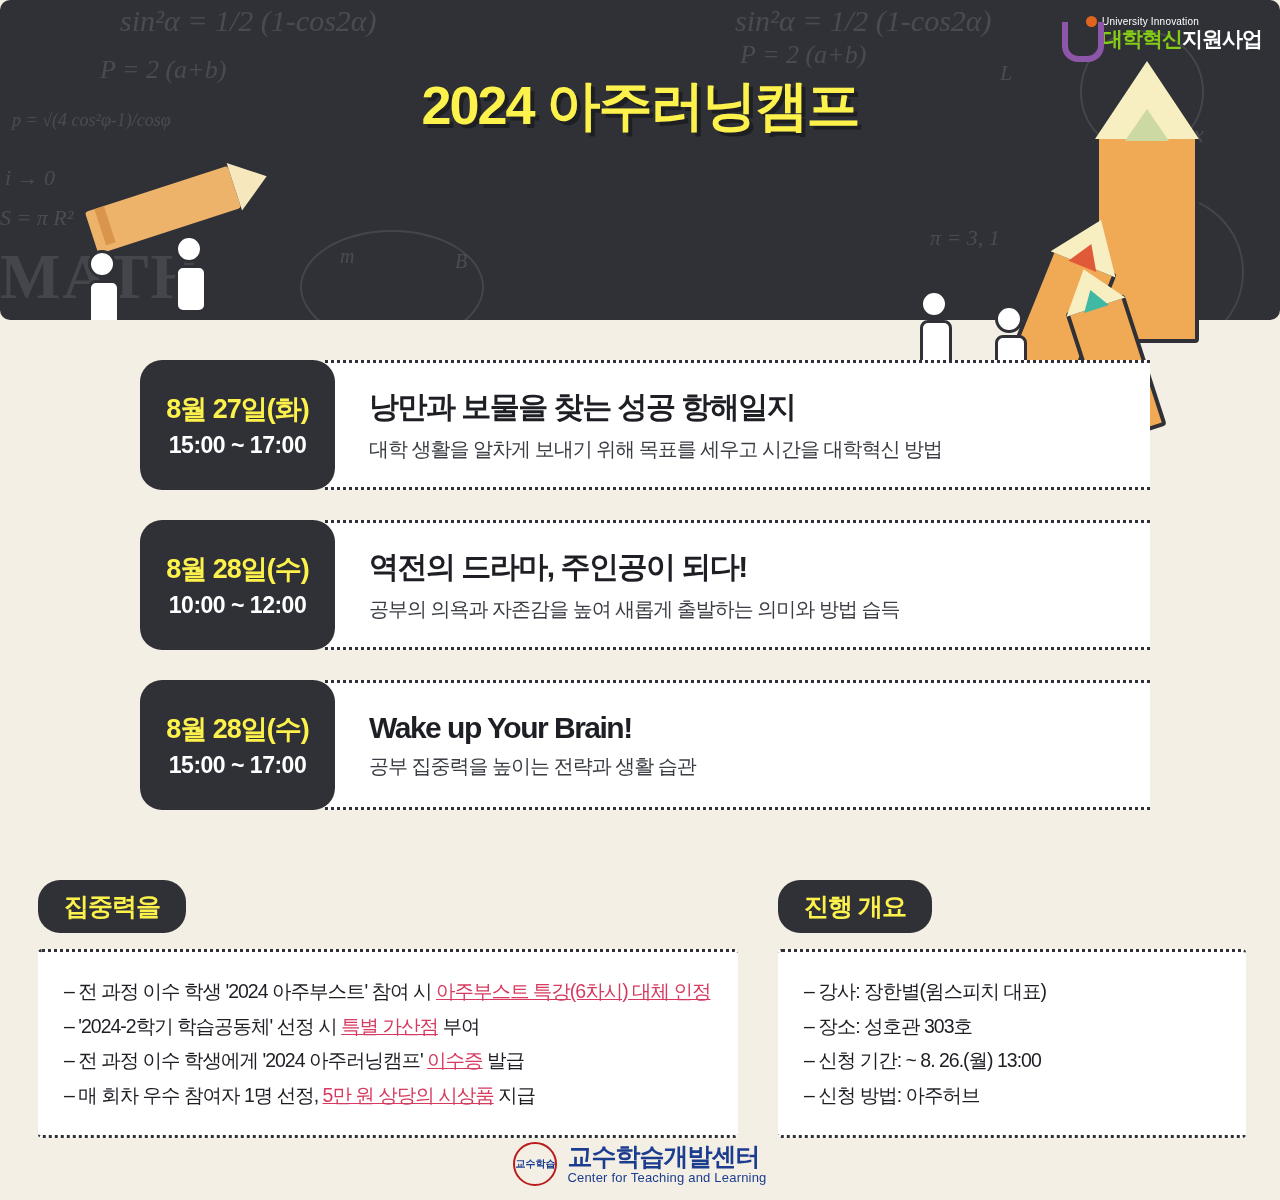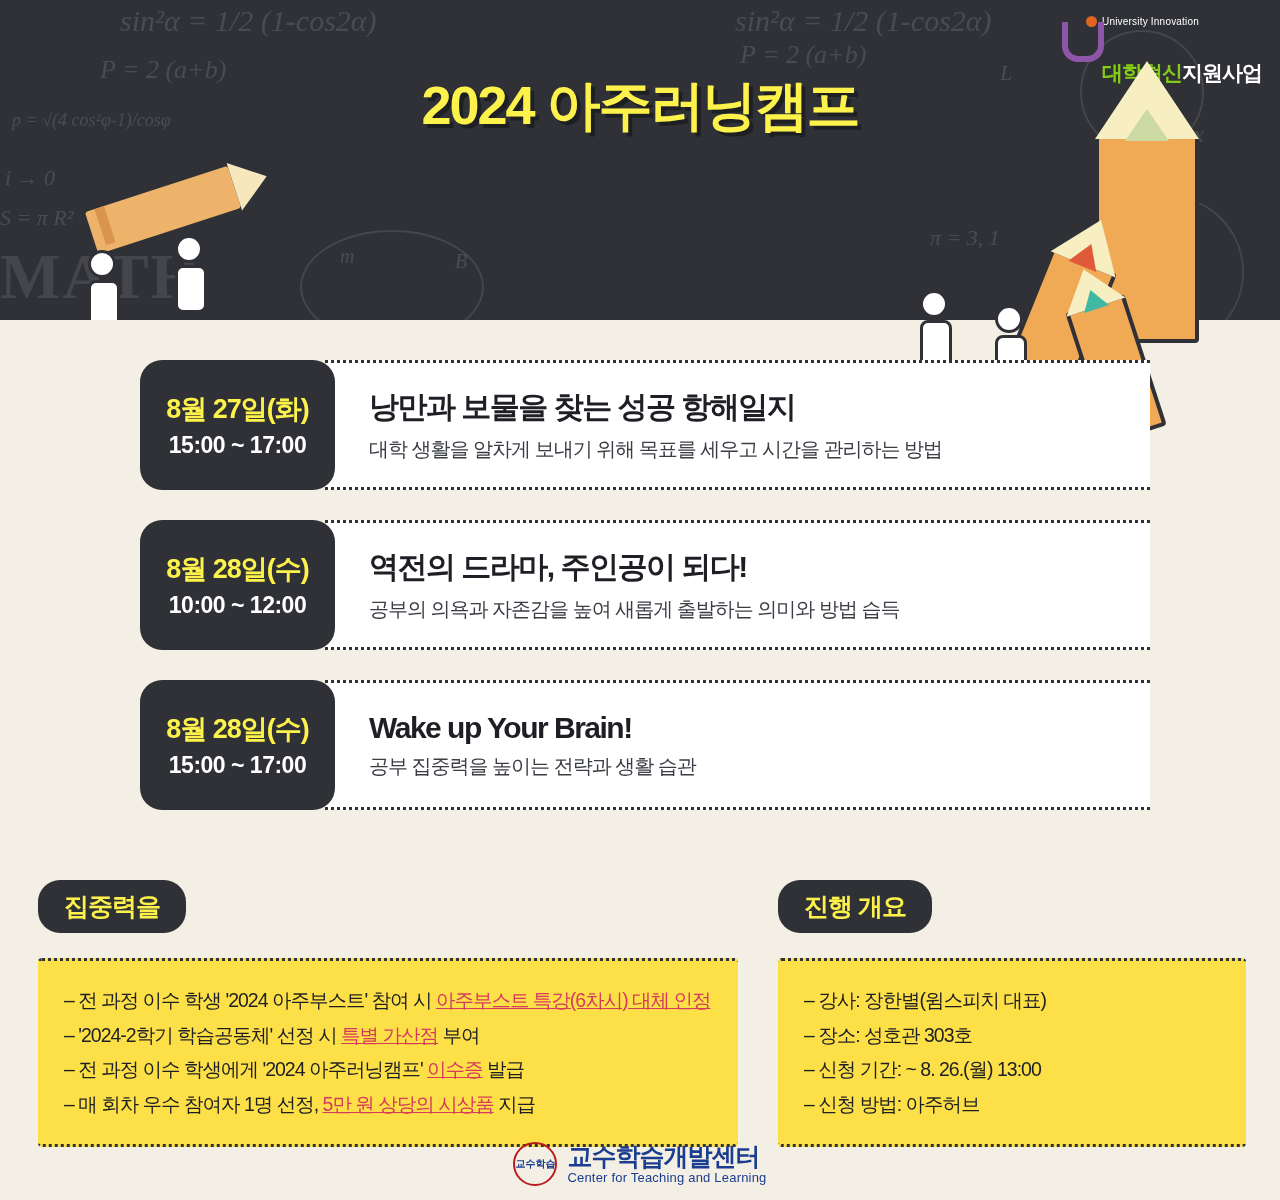--- a/index.html
+++ b/index.html
@@ -10,20 +10,21 @@
     overflow:hidden;
     position:relative;
   }
   .poster{position:relative;width:1280px;height:1200px;overflow:hidden;}
 
   
   .header{
     position:absolute;top:0;left:0;width:1280px;height:320px;
     background:#2f3137;
     overflow:hidden;
+    border-radius:10px;
   }
   .math-bg{
     position:absolute;top:0;left:0;width:1280px;height:320px;
     color:rgba(255,255,255,0.13);
     font-family:"Liberation Serif", serif;
     font-style:italic;
     pointer-events:none;
   }
   .math-bg span{position:absolute;white-space:nowrap;}
   .m1{left:120px;top:4px;font-size:30px;}
@@ -54,21 +55,21 @@
   }
 
   
   .logo-ui{position:absolute;right:18px;top:16px;display:flex;align-items:flex-start;gap:6px;}
   .logo-mark{width:34px;height:44px;position:relative;}
   .logo-mark .arc{
     position:absolute;left:0;top:6px;width:30px;height:34px;
     border:6px solid #8e56a8;border-top:none;border-radius:0 0 16px 16px;
   }
   .logo-mark .dot{position:absolute;right:-1px;top:0;width:11px;height:11px;border-radius:50%;background:#e2651f;}
-  .logo-text{display:flex;flex-direction:column;line-height:1.1;gap:34px;}
+  .logo-text{display:flex;flex-direction:column;line-height:1.1;}
   .logo-eng{font-size:10px;color:#ffffff;letter-spacing:0.2px;}
   .logo-kor{font-size:21px;font-weight:bold;color:#ffffff;letter-spacing:-1px;}
   .logo-kor .purple{color:#84cc16;}
 
   
   .deco{position:absolute;}
   .pencil-left{
     left:85px;top:185px;width:150px;height:44px;
     background:#edb36a;border:3px solid #2f3137;border-radius:6px;
     transform:rotate(-18deg);
@@ -162,21 +163,21 @@
   
   .bottom{position:absolute;left:0;top:880px;width:1280px;}
   .bot-left{position:absolute;left:38px;top:0;width:700px;}
   .bot-right{position:absolute;left:778px;top:0;width:468px;}
   .sec-tag{
     display:inline-block;background:#2f3137;color:#fdf24c;
     font-size:25px;font-weight:bold;letter-spacing:-1px;
     padding:10px 26px;border-radius:22px;
   }
   .sec-body{
-    margin-top:25px;background:#fde047;border-radius:4px;
+    margin-top:16px;background:#ffffff;border-radius:4px;
     border-top:3px dotted #2f3137;border-bottom:3px dotted #2f3137;
     padding:22px 26px;
   }
   .bot-left .sec-body{min-height:120px;}
   .bot-right .sec-body{min-height:120px;}
   .li{font-size:19.5px;color:#1d1f24;letter-spacing:-1px;line-height:1.78;white-space:nowrap;}
   .hl{color:#d63a5e;text-decoration:underline;}
 
   
   .footer{
@@ -274,21 +275,21 @@
   <div class="schedule">
 
     <div class="row">
       <div class="card">
         <div class="date-box">
           <span class="d1">8월 27일(화)</span>
           <span class="d2">15:00 ~ 17:00</span>
         </div>
         <div class="info-box">
           <div class="info-title">낭만과 보물을 찾는 성공 항해일지</div>
-          <div class="info-sub">대학 생활을 알차게 보내기 위해 목표를 세우고 시간을 관리하는 방법</div>
+          <div class="info-sub">대학 생활을 알차게 보내기 위해 목표를 세우고 시간을 대학혁신 방법</div>
         </div>
       </div>
     </div>
 
     <div class="row">
       <div class="card">
         <div class="date-box">
           <span class="d1">8월 28일(수)</span>
           <span class="d2">10:00 ~ 12:00</span>
         </div>

